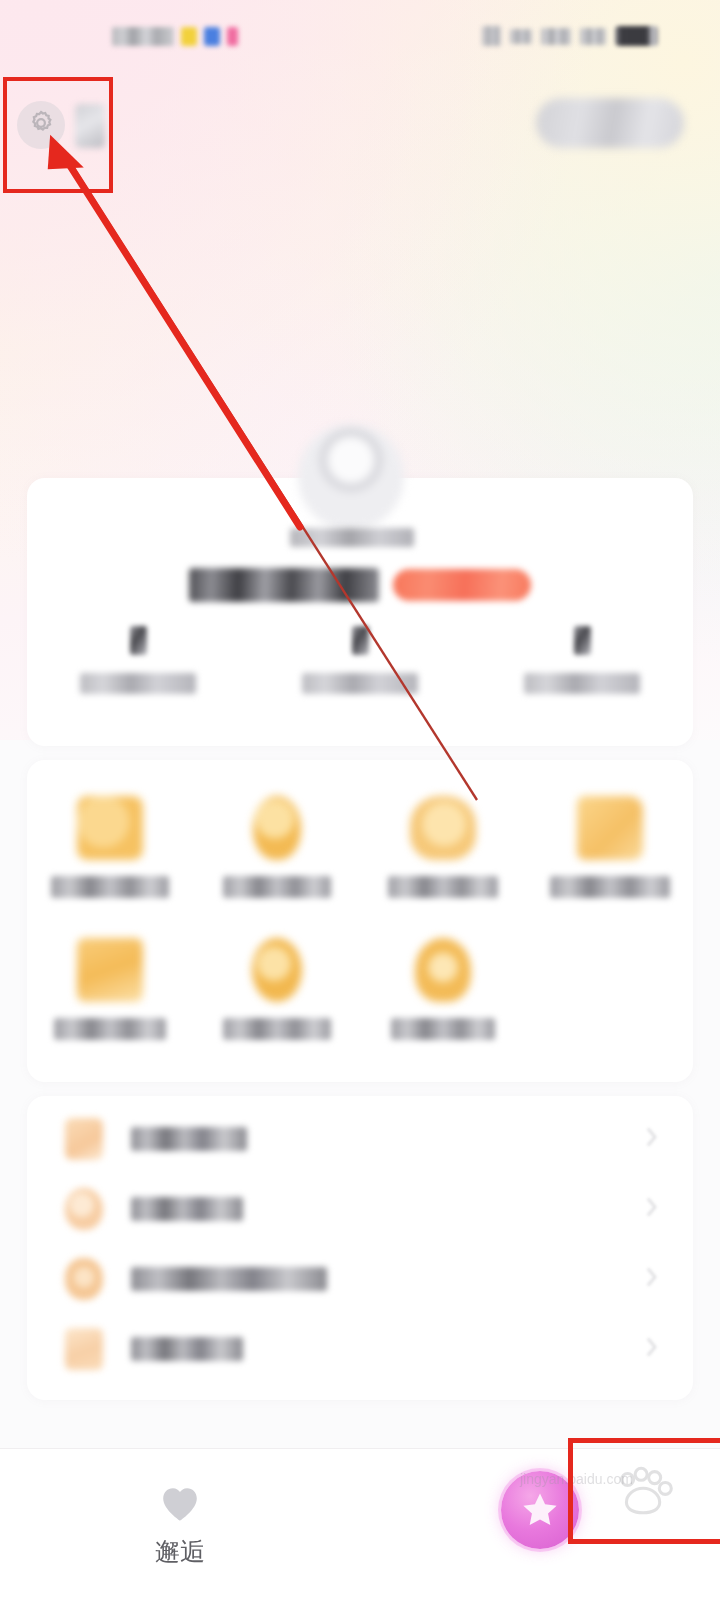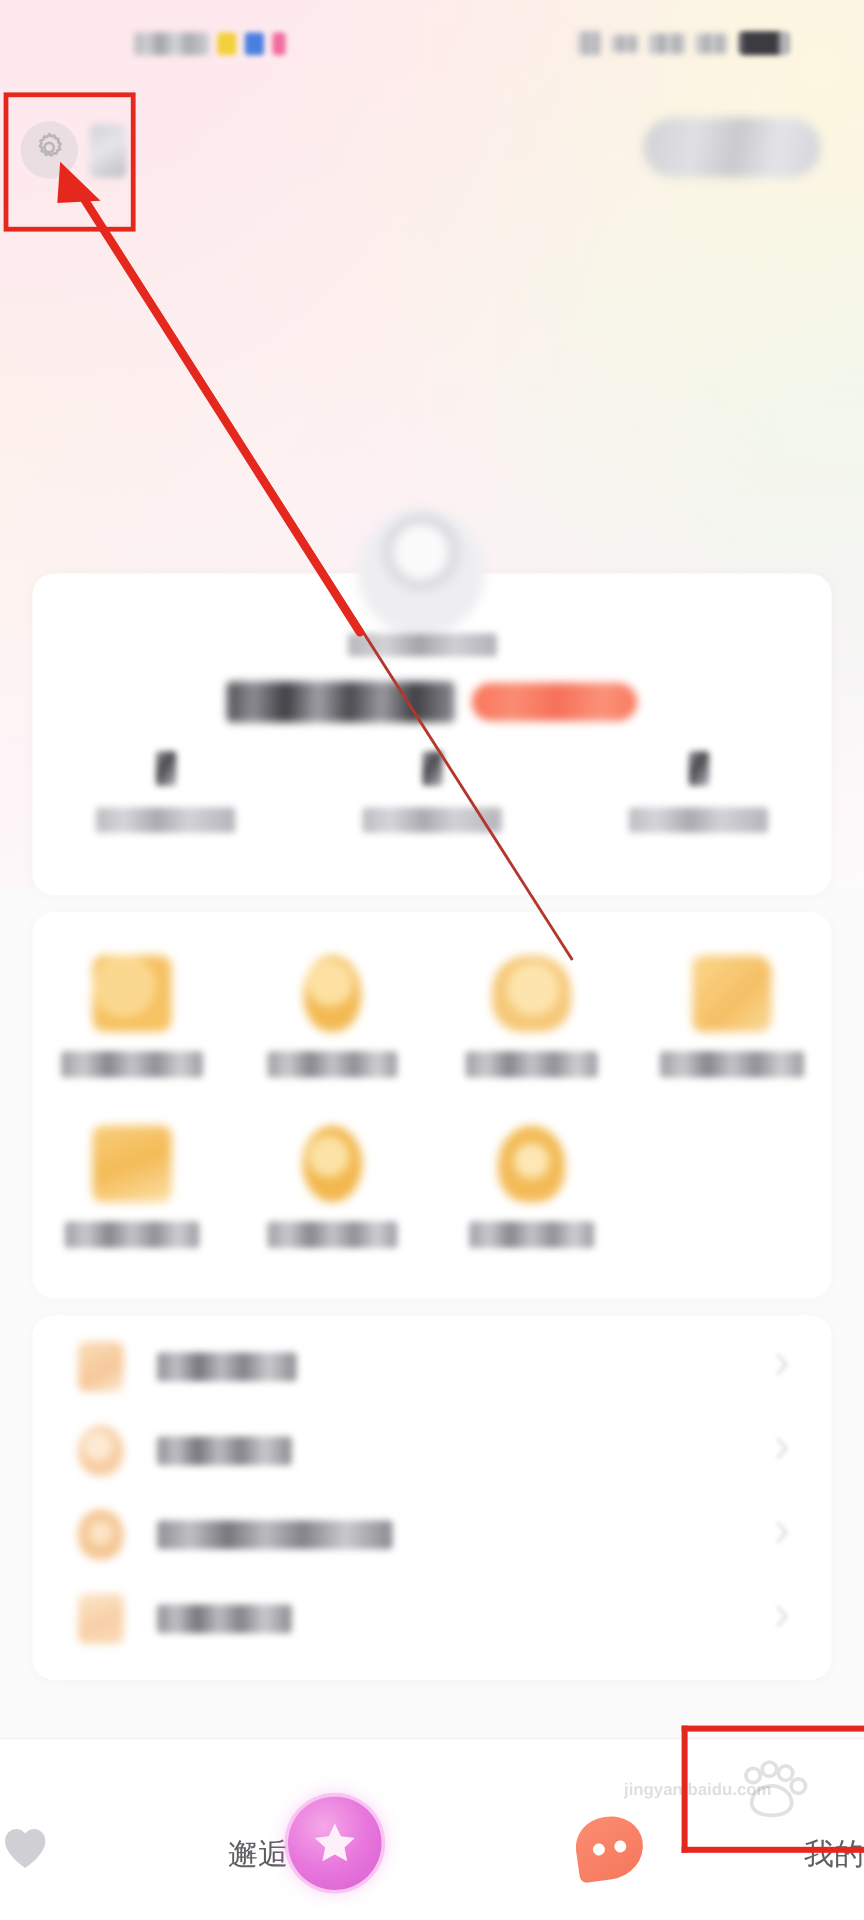--- a/index.html
+++ b/index.html
@@ -184,21 +184,21 @@
   .list-chevron{ margin-left:auto; filter:blur(1.6px); opacity:0.5; }
 
   
   #bottom-nav{
     position:absolute; left:0; bottom:0; width:720px; height:152px;
     background:#ffffff; border-top:1px solid #f0eef0;
     display:flex; align-items:flex-start; z-index:7;
   }
   .nav-item{
     flex:1; height:152px; padding-top:30px;
-    display:flex; flex-direction:row; align-items:center; justify-content:space-between;
+    display:flex; flex-direction:column; align-items:center; justify-content:flex-start;
   }
   .nav-icon{ height:50px; display:flex; align-items:center; justify-content:center; }
   .nav-label{
     margin-top:10px; font-size:25px; color:#5f5f64; line-height:1;
   }
   .nav-item.active .nav-label{ color:#5f5f64; }
   #nav-center{ padding-top:22px; }
   #center-orb{
     width:78px; height:78px; border-radius:50%;
     background:radial-gradient(circle at 38% 32%, #f5a7e8 0%, #e878dd 48%, #d85fd0 100%);
@@ -228,22 +228,22 @@
     pointer-events:none;
   }
 
   
   #watermark{
     position:absolute; left:520px; top:1472px; z-index:8;
     font-size:34px; font-weight:bold; color:rgba(150,150,155,0.30);
     letter-spacing:-1px; line-height:1; white-space:nowrap;
   }
   #watermark .wm-sub{
-    display:block; font-size:14px; font-weight:bold; letter-spacing:0;
-    color:rgba(150,150,155,0.30); margin-top:12px;
+    display:block; font-size:14px; font-weight:normal; letter-spacing:0;
+    color:rgba(150,150,155,0.30); margin-top:0;
   }
   #wm-paw{
     position:absolute; left:612px; top:1466px; z-index:8; opacity:0.28;
   }
 </style>
 </head>
 <body>
 
 <div id="bg-gradient"></div>
 <div id="bg-lower"></div>
@@ -393,29 +393,20 @@
     <div id="center-orb">
       <svg width="44" height="42" viewBox="0 0 24 24" fill="#fdf0fb">
         <path d="M12 2.6l2.9 6.1 6.6.8-4.9 4.5 1.3 6.6L12 17.4l-5.9 3.2 1.3-6.6L2.5 9.5l6.6-.8z"></path>
       </svg>
     </div>
     <div class="nav-label"></div>
   </div>
 
 
 
-  <div class="nav-item active">
-    <div class="nav-icon">
-      <div id="mine-blob">
-        <span class="eye"></span>
-          <span class="eye"></span>
-      </div>
-    </div>
-    <div class="nav-label">我的</div>
-  </div>
 
 </div>
 
 <span id="wm-paw">
   <svg width="66" height="58" viewBox="0 0 34 30" fill="none" stroke="#96969b" stroke-width="1.6">
     <circle cx="8" cy="7" r="3.1"></circle>
       <circle cx="15" cy="4.3" r="3.1"></circle>
     <circle cx="22" cy="6" r="3.1"></circle>
       <circle cx="27.5" cy="11.6" r="3.1"></circle>
     <path d="M16 11.5c5 0 8.6 3.6 8.6 7.3 0 3.5-3.6 5.4-8.6 5.4s-8.6-1.9-8.6-5.4c0-3.7 3.6-7.3 8.6-7.3z"></path>

